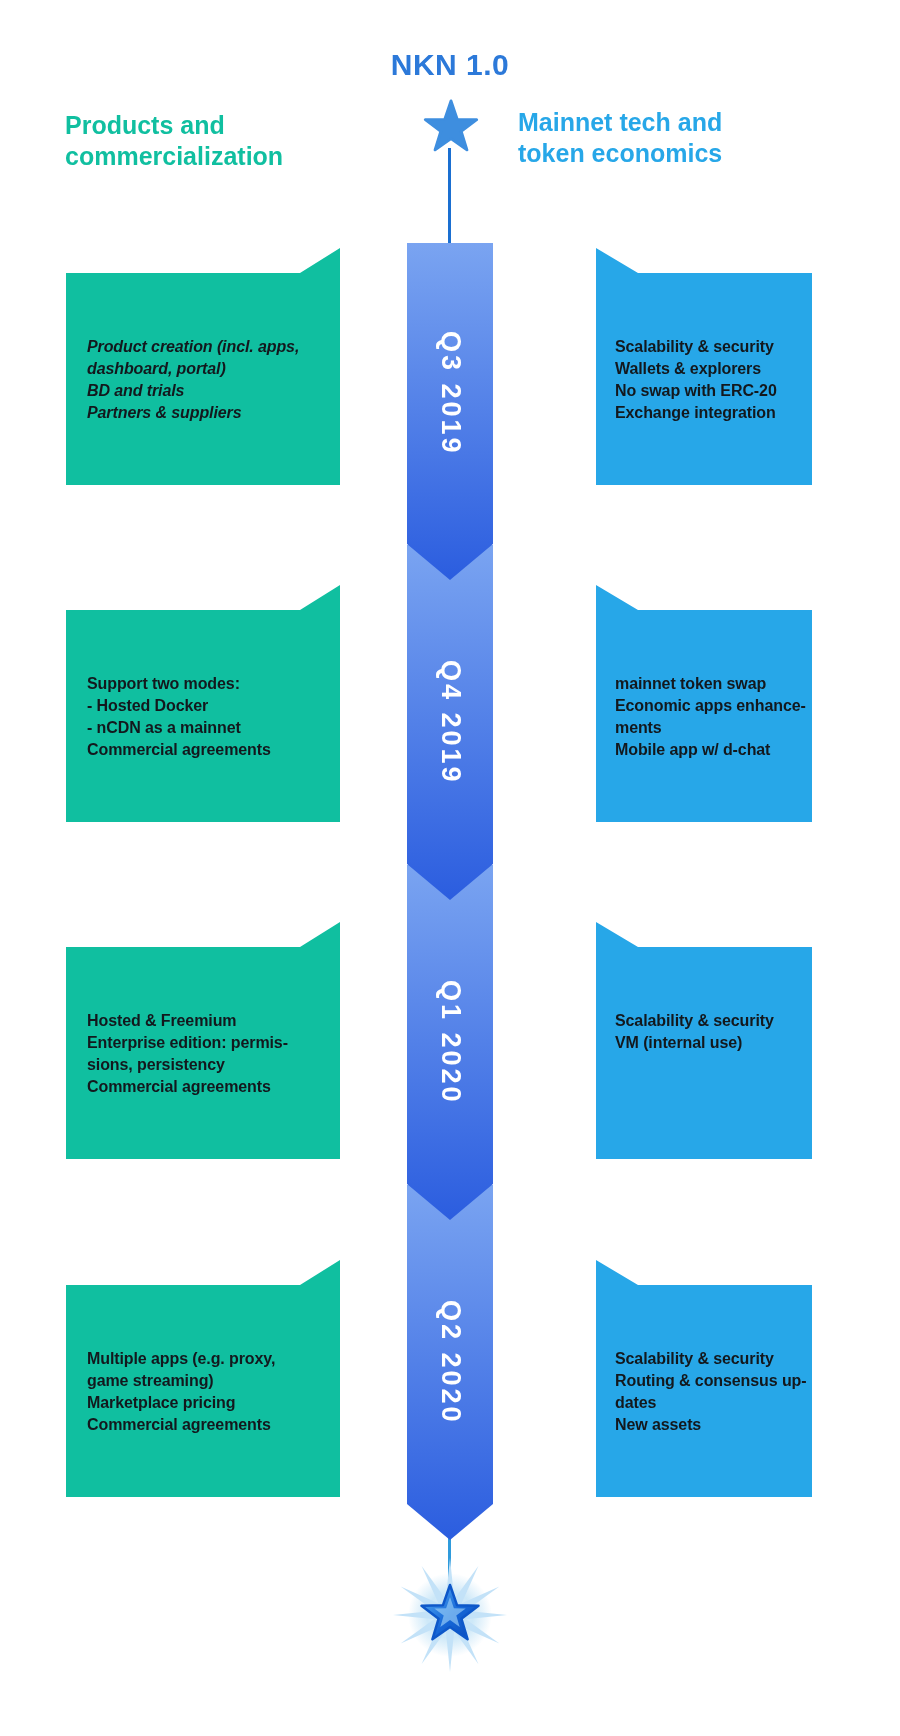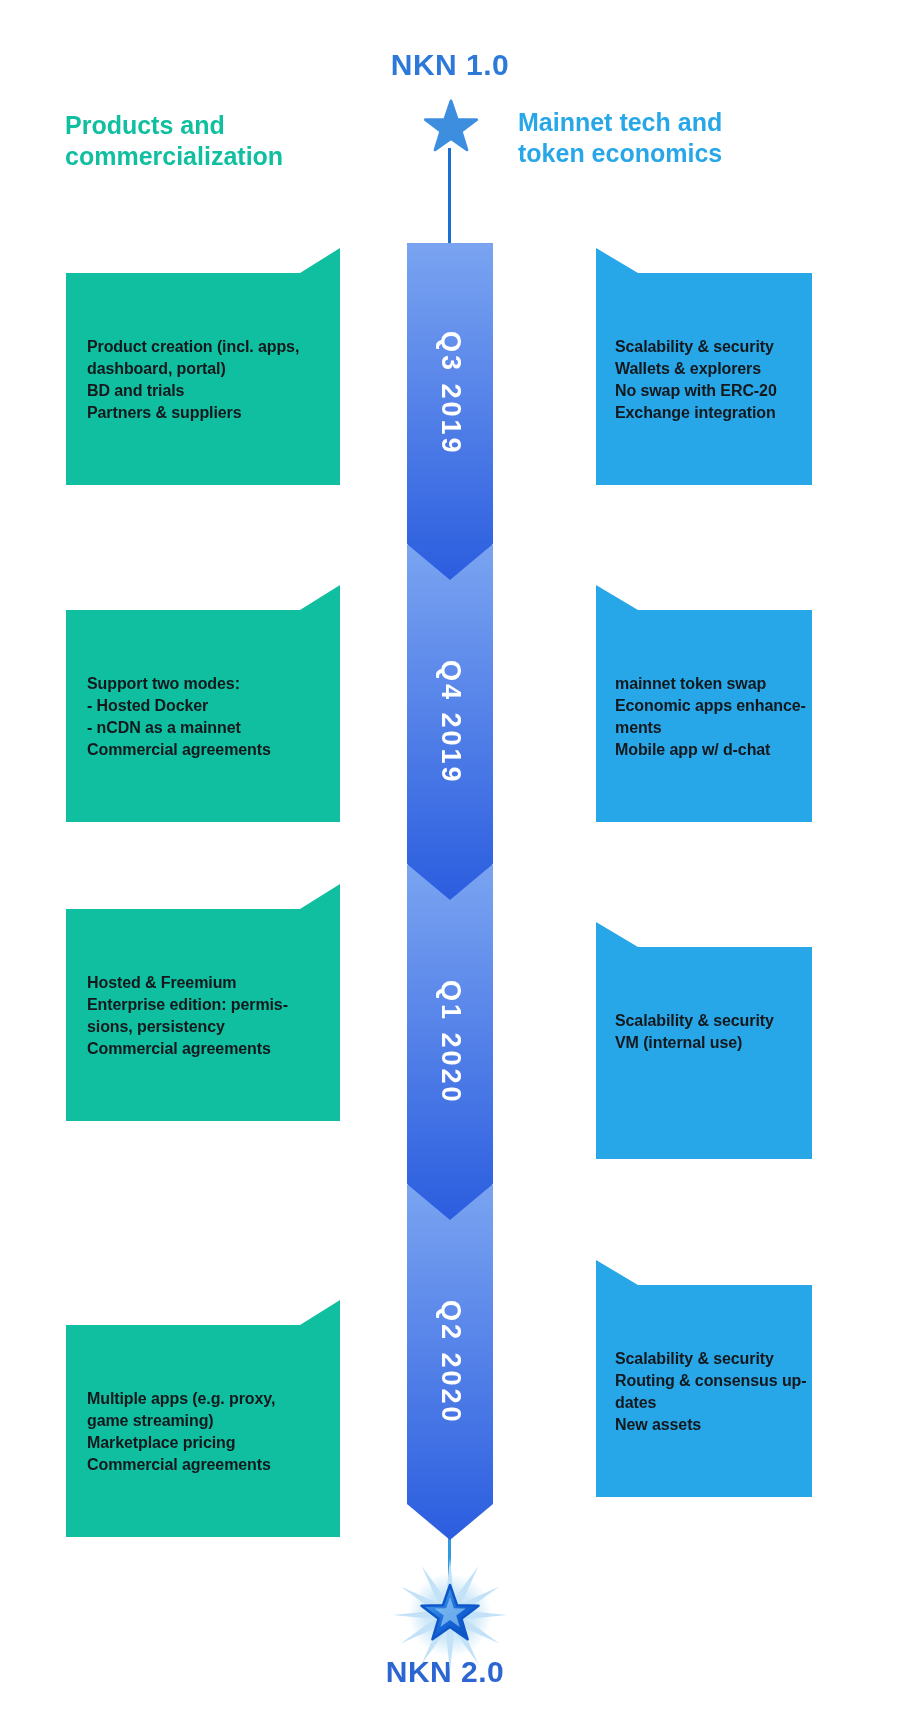--- a/index.html
+++ b/index.html
@@ -70,21 +70,21 @@
   </div>
   <div class="seg" style="top:865px;height:355px;z-index:6;padding-top:35px;padding-bottom:36px;
               clip-path:polygon(0 0,100% 0,100% 319px,50% 100%,0 319px);">
     <div class="seg-label">Q1 2020</div>
   </div>
   <div class="seg" style="top:1185px;height:355px;z-index:5;padding-top:35px;padding-bottom:36px;
               clip-path:polygon(0 0,100% 0,100% 319px,50% 100%,0 319px);">
     <div class="seg-label">Q2 2020</div>
   </div>
 
-  <div class="box box-green" style="top:248px;">
+  <div class="box box-green" style="top:248px;font-style:italic;">
     <div class="box-text">Product creation (incl. apps,
 dashboard, portal)
 BD and trials
 Partners &amp; suppliers</div>
   </div>
   <div class="box box-blue" style="top:248px;">
     <div class="box-text">Scalability &amp; security
 Wallets &amp; explorers
 No swap with ERC-20
 Exchange integration</div>
@@ -96,32 +96,32 @@
 - nCDN as a mainnet
 Commercial agreements</div>
   </div>
   <div class="box box-blue" style="top:585px;">
     <div class="box-text">mainnet token swap
 Economic apps enhance-
 ments
 Mobile app w/ d-chat</div>
   </div>
 
-  <div class="box box-green" style="top:884px;">
+  <div class="box box-green" style="top:922px;">
     <div class="box-text">Hosted &amp; Freemium
 Enterprise edition: permis-
 sions, persistency
 Commercial agreements</div>
   </div>
   <div class="box box-blue" style="top:922px;">
     <div class="box-text">Scalability &amp; security
 VM (internal use)</div>
   </div>
 
-  <div class="box box-green" style="top:1300px;">
+  <div class="box box-green" style="top:1260px;">
     <div class="box-text">Multiple apps (e.g. proxy,
 game streaming)
 Marketplace pricing
 Commercial agreements</div>
   </div>
   <div class="box box-blue" style="top:1260px;">
     <div class="box-text">Scalability &amp; security
 Routing &amp; consensus up-
 dates
 New assets</div>
@@ -154,15 +154,14 @@
       <polygon points="65,8 69.5,52 60.5,52" transform="rotate(210 65 65)"></polygon>
       <polygon points="65,8 69.5,52 60.5,52" transform="rotate(240 65 65)"></polygon>
       <polygon points="65,8 69.5,52 60.5,52" transform="rotate(270 65 65)"></polygon>
       <polygon points="65,8 69.5,52 60.5,52" transform="rotate(300 65 65)"></polygon>
       <polygon points="65,8 69.5,52 60.5,52" transform="rotate(330 65 65)"></polygon>
     </g>
     <path d="M65,35 L72.1,55.3 L93.5,55.7 L76.4,68.7 L82.6,89.3 L65,77 L47.4,89.3 L53.6,68.7 L36.5,55.7 L57.9,55.3 Z" fill="url(#starGrad)" stroke="#0d57c9" stroke-width="2.5" stroke-linejoin="round"></path>
     <path d="M65,47 L68.9,58.2 L80.7,58.4 L71.3,65.6 L74.7,76.9 L65,70.1 L55.3,76.9 L58.7,65.6 L49.3,58.4 L61.1,58.2 Z" fill="#9bd0f7" opacity="0.65"></path>
   </svg>
 
-  <div id="milestone-bottom" class="milestone">NKN 2.0</div>
 
 </div>
 
 </body></html>

